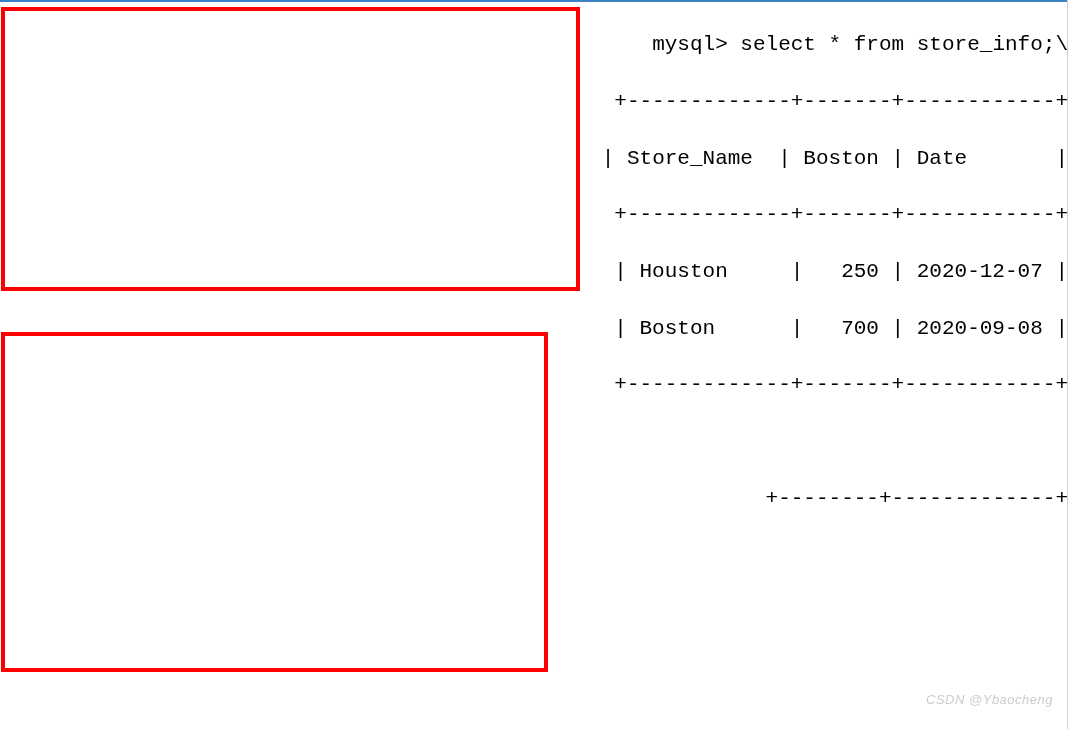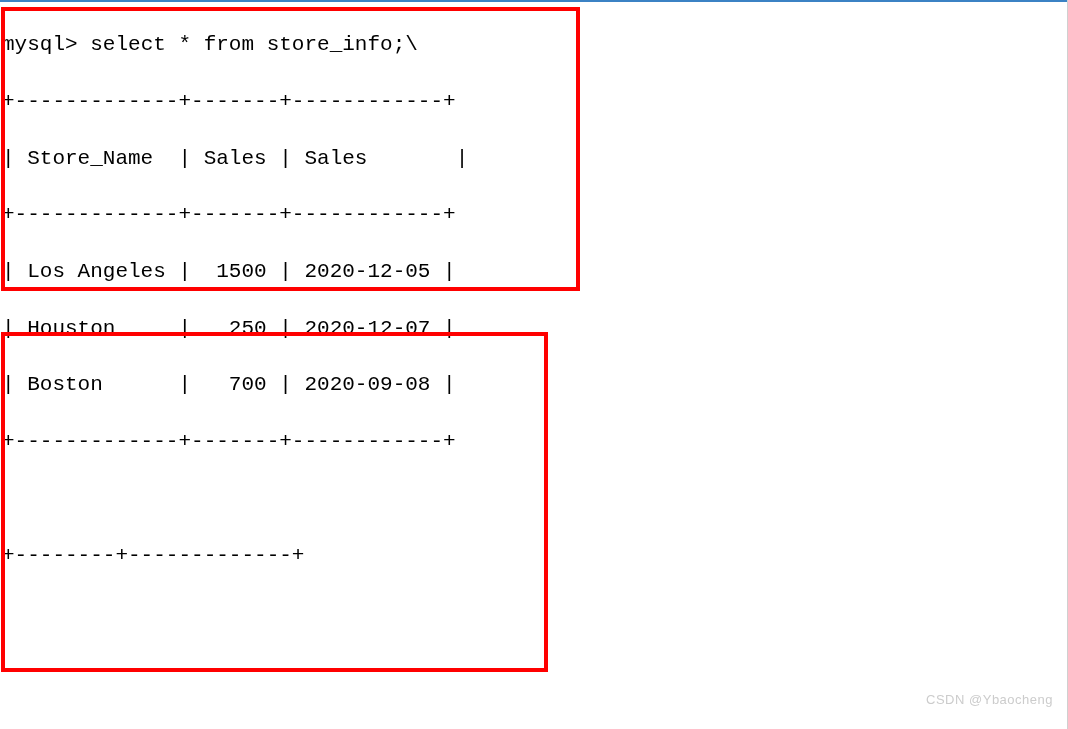--- a/index.html
+++ b/index.html
@@ -61,40 +61,41 @@
       z-index: 10;
     }
     .watermark {
       position: absolute;
       right: 15px;
       bottom: 20px;
       font-family: Arial, sans-serif;
       font-size: 13px;
       color: #cccccc;
       letter-spacing: 0.5px;
+      font-style: italic;
     }
     .line {
       display: block;
+      text-align: right;
     }
   </style>
 </head>
 <body>
 
 <div class="top-border"></div>
 <div class="right-border"></div>
 
 <div class="red-box-1"></div>
 <div class="red-box-2"></div>
 
 <div class="terminal-content">
 <span class="line"><span>mysql&gt; </span><span>select * from store_info;\</span></span>
 <span class="line">+-------------+-------+------------+</span>
-<span class="line">| Store_Name  | Sales | Sales       |</span>
+<span class="line">| Store_Name  | Boston | Date       |</span>
 <span class="line">+-------------+-------+------------+</span>
-<span class="line">| Los Angeles |  1500 | 2020-12-05 |</span>
 <span class="line">| Houston     |   250 | 2020-12-07 |</span>
 <span class="line">| Boston      |   700 | 2020-09-08 |</span>
 <span class="line">+-------------+-------+------------+</span>
 <span class="line"> </span>
 <span class="line">+--------+-------------+</span>
 
 
 
 
 

